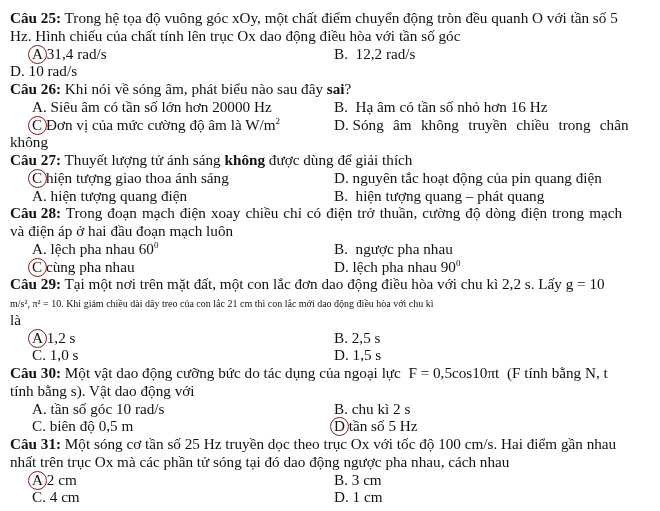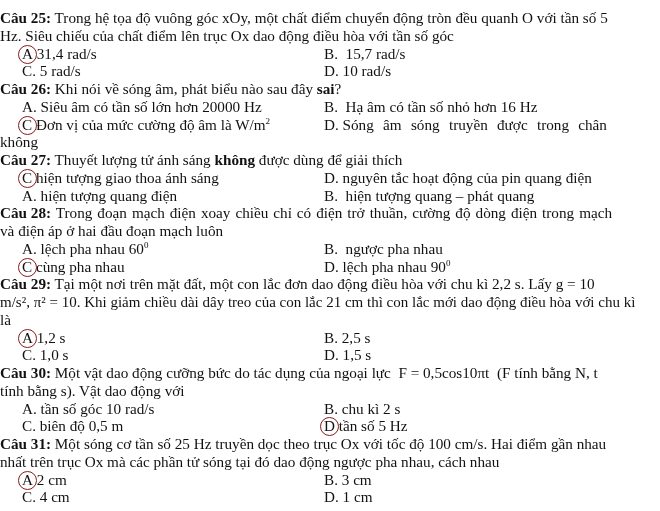--- a/index.html
+++ b/index.html
@@ -1,18 +1,18 @@
 <!DOCTYPE html>
 <html><head>
 <meta charset="utf-8">
 <style>
   html, body { margin: 0; padding: 0; background: #ffffff; }
   body { width: 660px; height: 511px; overflow: hidden; position: relative; }
   .page {
-    position: absolute; left: 0; top: 9px; width: 645px;
+    position: absolute; left: 10px; top: 9px; width: 645px;
     font-family: "Liberation Serif", "DejaVu Serif", serif;
     font-size: 15.2px; line-height: 17.75px; color: #111;
   }
   .line { height: 17.75px; white-space: nowrap; position: relative; }
   .q-label { font-weight: bold; }
   .opt-row { display: flex; height: 17.75px; }
   .opt { position: relative; white-space: nowrap; }
   .opt.left { width: 302px; padding-left: 22px; }
   .opt.right { padding-left: 0; }
   .letter { display: inline-block; position: relative; }
@@ -23,40 +23,39 @@
   sup { font-size: 9px; line-height: 0; vertical-align: 6px; }
   .bold { font-weight: bold; }
 </style>
 </head>
 <body>
 
 <div class="page">
 
   <div>
     <div class="line"><span class="q-label">Câu 25:</span><span> Trong hệ tọa độ vuông góc xOy, một chất điểm chuyển động tròn đều quanh O với tần số 5</span></div>
-    <div class="line"><span>Hz. Siêu chiếu của chất điểm lên trục Ox dao động điều hòa với tần số góc</span></div>
+    <div class="line"><span>Hz. Hình chiếu của chất tính lên trục Ox dao động điều hòa với tần số góc</span></div>
     <div class="opt-row">
       <div class="opt left"><span class="letter circled">A</span><span> </span><span>31,4 rad/s</span></div>
-      <div class="opt right"><span class="letter">B</span><span style="white-space:pre">.  </span><span>15,7 rad/s</span></div>
+      <div class="opt right"><span class="letter">B</span><span style="white-space:pre">.  </span><span>12,2 rad/s</span></div>
     </div>
     <div class="opt-row">
-      <div class="opt left"><span class="letter">C</span><span>. </span><span>5 rad/s</span></div>
       <div class="opt right"><span class="letter">D</span><span>. </span><span>10 rad/s</span></div>
     </div>
   </div>
 
   <div>
     <div class="line"><span class="q-label">Câu 26:</span><span> Khi nói về sóng âm, phát biểu nào sau đây </span><span class="bold">sai</span><span>?</span></div>
     <div class="opt-row">
       <div class="opt left"><span class="letter">A</span><span>. </span><span>Siêu âm có tần số lớn hơn 20000 Hz</span></div>
       <div class="opt right"><span class="letter">B</span><span style="white-space:pre">.  </span><span>Hạ âm có tần số nhỏ hơn 16 Hz</span></div>
     </div>
     <div class="opt-row">
       <div class="opt left"><span class="letter circled">C</span><span> </span><span>Đơn vị của mức cường độ âm là W/m</span><sup>2</sup></div>
-      <div class="opt right" style="width:300px;"><span class="letter">D</span><span>. </span><span style="word-spacing:5.5px">Sóng âm sóng truyền được trong chân</span></div>
+      <div class="opt right" style="width:300px;"><span class="letter">D</span><span>. </span><span style="word-spacing:5.5px">Sóng âm không truyền chiều trong chân</span></div>
     </div>
     <div class="line"><span>không</span></div>
   </div>
 
   <div>
     <div class="line"><span class="q-label">Câu 27:</span><span> Thuyết lượng tử ánh sáng </span><span class="bold">không</span><span> được dùng để giải thích</span></div>
     <div class="opt-row">
       <div class="opt left"><span class="letter circled">C</span><span> </span><span>hiện tượng giao thoa ánh sáng</span></div>
       <div class="opt right"><span class="letter">D</span><span>. </span><span>nguyên tắc hoạt động của pin quang điện</span></div>
     </div>
@@ -74,21 +73,21 @@
       <div class="opt right"><span class="letter">B</span><span style="white-space:pre">.  </span><span>ngược pha nhau</span></div>
     </div>
     <div class="opt-row">
       <div class="opt left"><span class="letter circled">C</span><span> </span><span>cùng pha nhau</span></div>
       <div class="opt right"><span class="letter">D</span><span>. </span><span>lệch pha nhau 90</span><sup>0</sup></div>
     </div>
   </div>
 
   <div>
     <div class="line"><span class="q-label">Câu 29:</span><span> Tại một nơi trên mặt đất, một con lắc đơn dao động điều hòa với chu kì 2,2 s. Lấy g = 10</span></div>
-    <div class="line"><span style="font-size:15px">m/s², π² = 10. Khi giảm chiều dài dây treo của con lắc 21 cm thì con lắc mới dao động điều hòa với chu kì</span></div>
+    <div class="line"><span style="font-size:10px">m/s², π² = 10. Khi giảm chiều dài dây treo của con lắc 21 cm thì con lắc mới dao động điều hòa với chu kì</span></div>
     <div class="line"><span>là</span></div>
     <div class="opt-row">
       <div class="opt left"><span class="letter circled">A</span><span> </span><span>1,2 s</span></div>
       <div class="opt right"><span class="letter">B</span><span>. </span><span>2,5 s</span></div>
     </div>
     <div class="opt-row">
       <div class="opt left"><span class="letter">C</span><span>. </span><span>1,0 s</span></div>
       <div class="opt right"><span class="letter">D</span><span>. </span><span>1,5 s</span></div>
     </div>
   </div>

